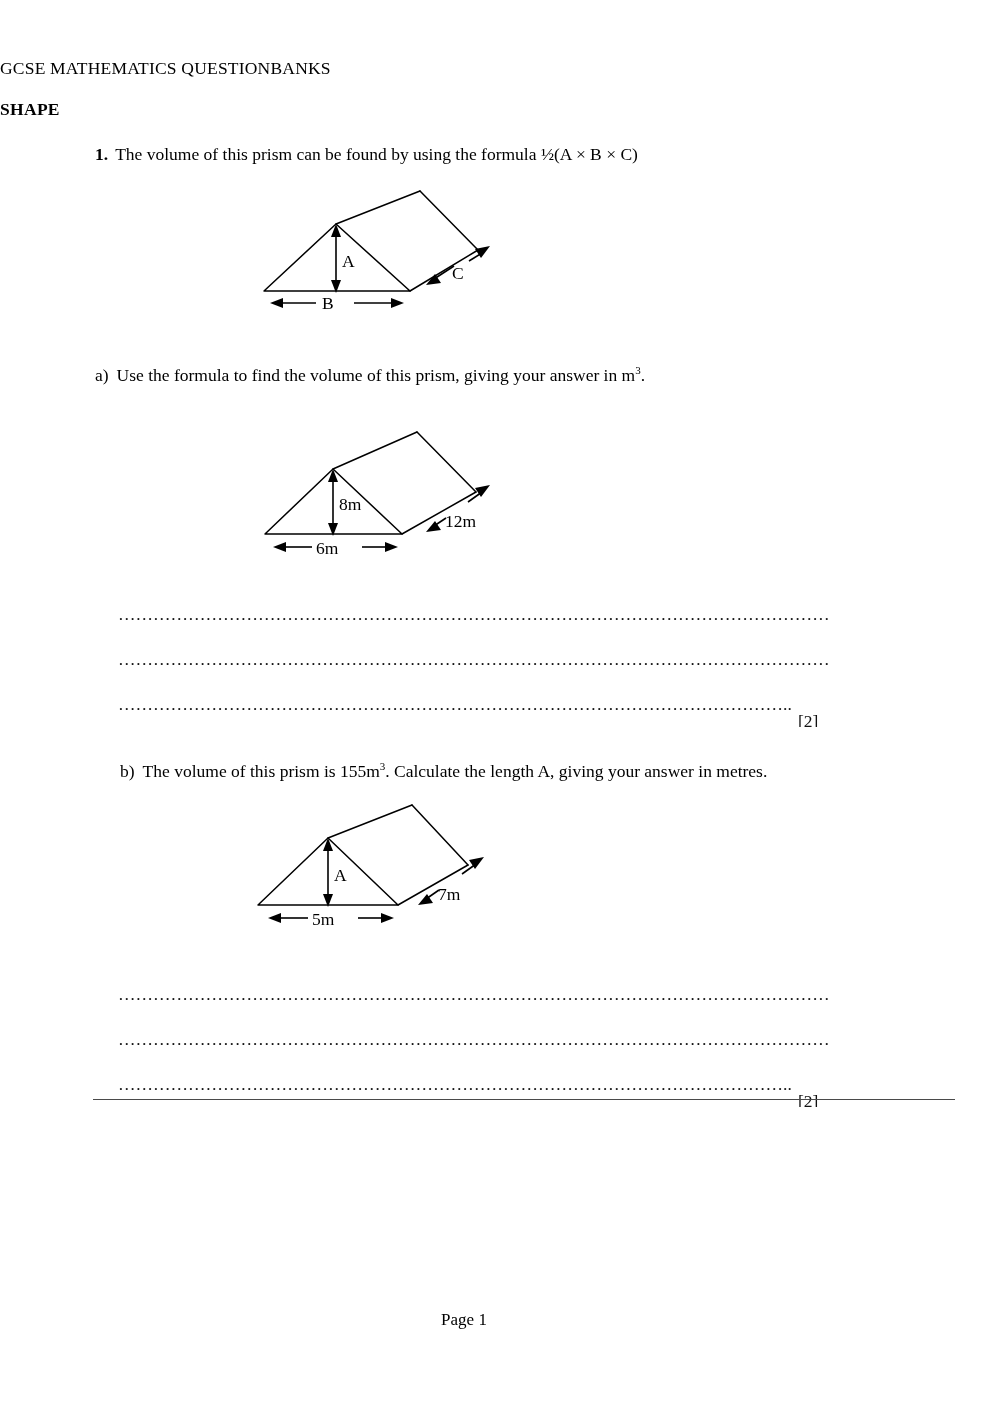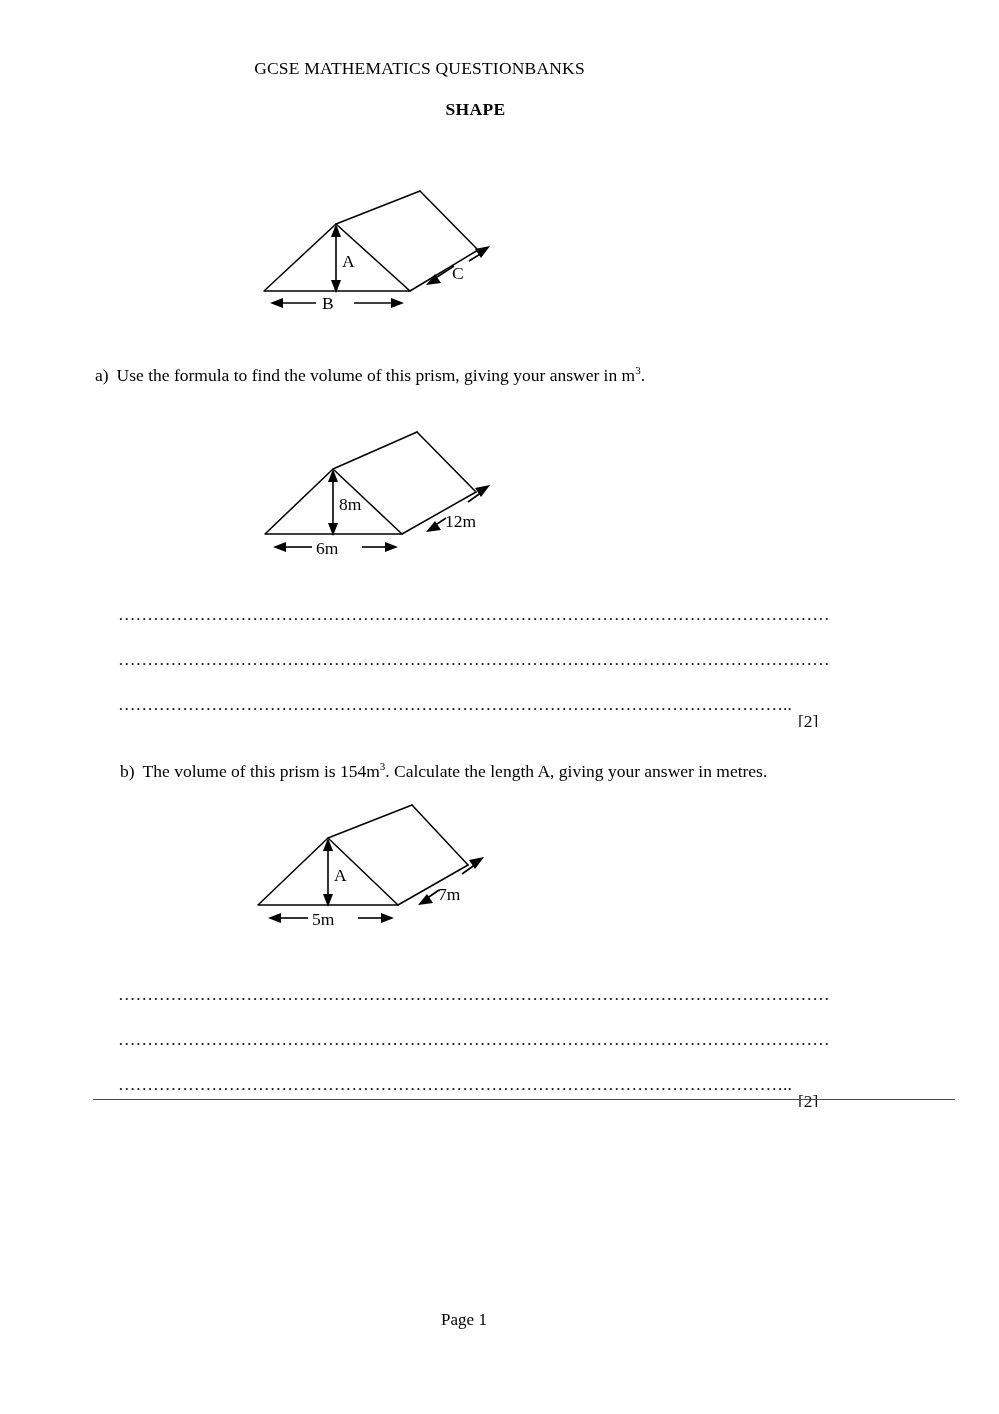--- a/index.html
+++ b/index.html
@@ -14,34 +14,32 @@
     background: #ffffff;
     font-family: "Liberation Serif", serif;
     color: #000000;
     overflow: hidden;
   }
   .doc-title {
     position: absolute;
     top: 58px;
     left: 0;
     width: 839px;
-    text-align: center;
     font-size: 17.5px;
     letter-spacing: 0.2px;
   }
   .doc-subtitle {
     position: absolute;
     top: 99px;
     left: 0;
     width: 895px;
-    text-align: center;
+    text-align: left;
     font-size: 17.5px;
     font-weight: bold;
     letter-spacing: 0.3px;
-    margin-left: 28px;
   }
   .q-stem {
     position: absolute;
     top: 144px;
     left: 95px;
     font-size: 17.5px;
     white-space: nowrap;
   }
   .q-stem .qnum {
     font-weight: bold;
@@ -124,20 +122,23 @@
   }
 </style>
 </head>
 <body>
 
 <div class="page">
 
   <div class="doc-title">GCSE MATHEMATICS  QUESTIONBANKS</div>
   <div class="doc-subtitle">SHAPE</div>
 
+  <div class="q-stem">
+    <span class="qnum">1.</span><span>The volume of this prism can be found by using the formula ½(A × B × C)</span>
+  </div>
 
   <div class="diagram dia1">
     <svg width="260" height="140" viewBox="0 0 260 140">
       <g fill="none" stroke="#000" stroke-width="1.5" stroke-linecap="round" stroke-linejoin="round">
 
         <path d="M 14 113 L 86 46 L 160 113 Z"></path>
 
         <path d="M 86 46 L 170 13"></path>
 
         <path d="M 170 13 L 228 72"></path>
@@ -211,21 +212,21 @@
     </div>
     <div class="dotline">
       <span class="dots dots-full">……………………………………………………………………………………………………………...</span>
     </div>
     <div class="dotline">
       <span class="dots dots-short">……………………………………………………………………………………………………..</span><span class="marks">[2]</span>
     </div>
   </div>
 
   <div class="part-label part-b">
-    <span class="plet">b)</span><span>The volume of this prism is 154m</span><sup class="sm">3</sup><span>. Calculate the length A, giving your answer in metres.</span>
+    <span class="plet">b)</span><span>The volume of this prism is 155m</span><sup class="sm">3</sup><span>. Calculate the length A, giving your answer in metres.</span>
   </div>
 
   <div class="diagram dia3">
     <svg width="270" height="150" viewBox="0 0 270 150">
       <g fill="none" stroke="#000" stroke-width="1.5" stroke-linecap="round" stroke-linejoin="round">
         <path d="M 8 112 L 78 45 L 148 112 Z"></path>
         <path d="M 78 45 L 162 12"></path>
         <path d="M 162 12 L 218 72"></path>
         <path d="M 218 72 L 148 112"></path>
       </g>

